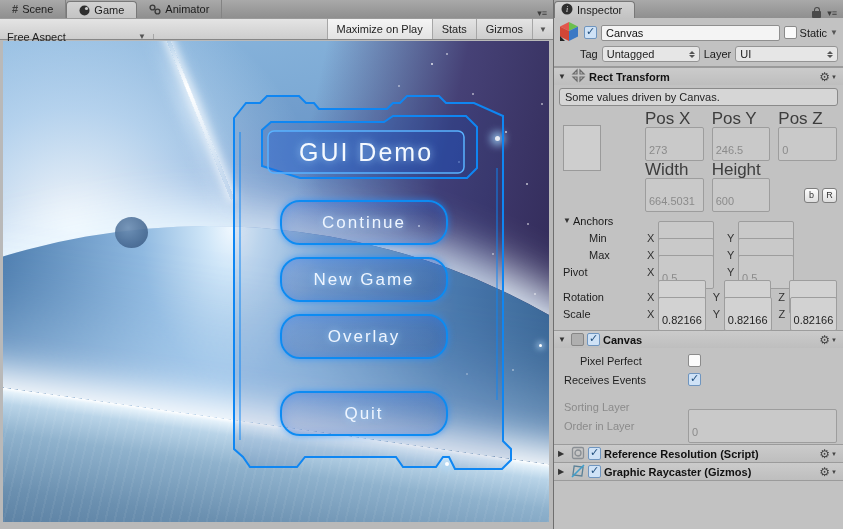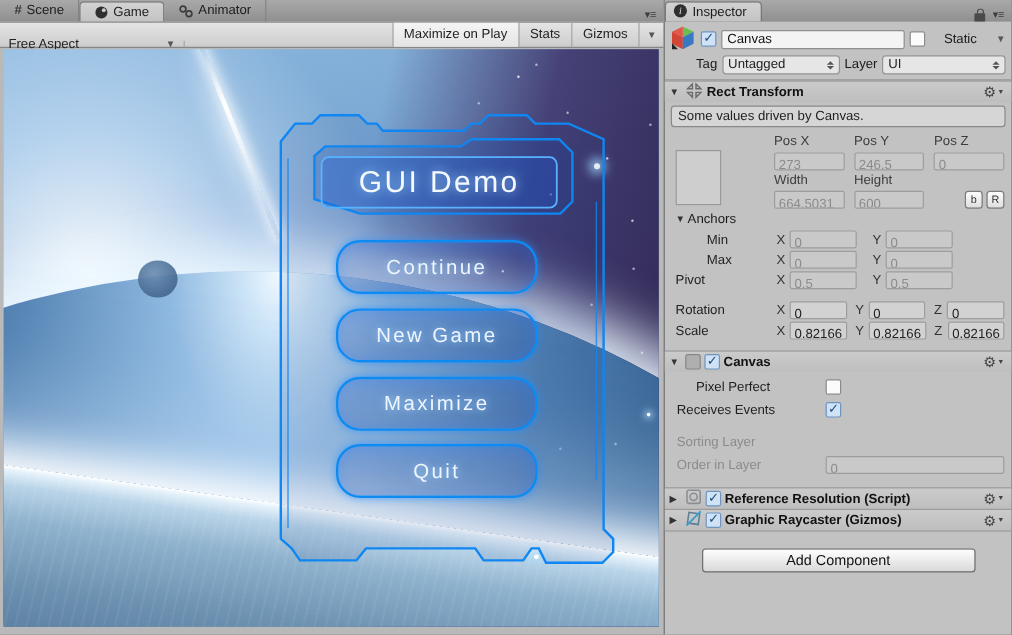--- a/index.html
+++ b/index.html
@@ -75,21 +75,21 @@
   .itabs{height:18px;background:linear-gradient(#a9a9a9,#8f8f8f);display:flex;align-items:flex-end;}
   .itab{height:17px;display:flex;align-items:center;gap:4px;background:linear-gradient(#d2d2d2,#c3c3c3);
     border:1px solid #787878;border-bottom:none;border-radius:4px 4px 0 0;padding:0 12px 0 6px;}
   .lock{width:9px;height:7px;background:#4a4a4a;border-radius:1px;position:relative;margin-top:4px;}
   .lock::before{content:"";position:absolute;left:1.5px;top:-4px;width:4px;height:4px;border:1.5px solid #4a4a4a;border-bottom:none;border-radius:3px 3px 0 0;}
 
   .go-hdr{padding:4px 5px 4px 4px;border-bottom:1px solid #9a9a9a;}
   .go-row1{display:flex;align-items:center;gap:4px;height:21px;}
   .name-field{flex:1;height:16px;background:#f4f4f4;border:1px solid #8f8f8f;border-radius:2px;font-size:11px;
     padding:0 4px;color:#111;font-family:inherit;}
-  .static-grp{display:flex;align-items:center;gap:16px;}
+  .static-grp{display:flex;align-items:center;gap:3px;}
   .go-row2{display:flex;align-items:center;gap:4px;height:16px;margin-top:3px;padding-left:22px;}
   .cb{width:13px;height:13px;background:#fbfbfb;border:1px solid #8b8b8b;border-radius:2px;position:relative;flex:none;}
   .cb.on{background:#cfe2f6;border-color:#6f95bf;}
   .cb.on::after{content:"✓";position:absolute;left:1px;top:-2px;font-size:11px;color:#23507e;font-weight:bold;}
   .pop{display:flex;align-items:center;height:16px;background:#e6e6e6;border:1px solid #949494;border-radius:3px;
     padding:0 4px;color:#222;}
   .pop .ptxt{flex:1;overflow:hidden;white-space:nowrap;}
   .pop.dis{background:#c9c9c9;color:#8b8b8b;border-color:#a8a8a8;}
   .ud{display:inline-flex;flex-direction:column;gap:1px;margin-left:4px;}
   .ud i{width:0;height:0;border-left:3px solid transparent;border-right:3px solid transparent;}
@@ -100,22 +100,22 @@
     padding:0 6px 0 4px;font-weight:bold;color:#111;gap:3px;}
   .fold{width:10px;font-size:8px;color:#333;flex:none;}
   .gear{margin-left:auto;color:#444;font-size:12px;line-height:10px;display:flex;align-items:center;gap:1px;}
   .gear small{font-size:6px;color:#444;}
   .helpbox{margin:3px 5px 4px;background:#d6d6d6;border:1px solid #8a8a8a;border-radius:3px;
     color:#222;padding:1px 5px;min-height:15px;line-height:14px;}
 
   .rt-top{display:flex;padding:2px 6px 0 9px;}
   .pv{width:38px;height:46px;background:#cecece;border:1px solid #9a9a9a;margin-top:13px;flex:none;}
   .pos-grid{flex:1;margin-left:44px;display:grid;grid-template-columns:1fr 1fr 1fr;column-gap:8px;row-gap:2px;}
-  .flabel{font-size:11px;color:#3d3d3d;height:13px;line-height:13px;}
-  .fld{height:15px;line-height:13px;background:#d2d2d2;border:1px solid #9d9d9d;border-radius:2px;padding:4px 3px;
+  .flabel{font-size:17px;color:#3d3d3d;height:13px;line-height:13px;}
+  .fld{height:15px;line-height:13px;background:#d2d2d2;border:1px solid #9d9d9d;border-radius:2px;padding:16px 3px;
     font-size:11px;color:#222;overflow:hidden;white-space:nowrap;}
   .fld.dis{color:#8b8b8b;background:#c9c9c9;}
   .bR{display:flex;gap:3px;align-items:center;justify-content:flex-end;}
   .sq{width:15px;height:15px;border:1px solid #7d7d7d;border-radius:3px;background:linear-gradient(#fdfdfd,#dedede);
     font-size:9px;text-align:center;line-height:13px;color:#333;}
 
   .row{display:flex;align-items:center;height:17px;padding:0 6px 0 9px;}
   .lbl{width:84px;color:#1f1f1f;flex:none;display:flex;align-items:center;gap:3px;}
   .lbl.ind{padding-left:26px;}
   .ax{width:11px;color:#333;flex:none;}
@@ -201,22 +201,22 @@
         <path class="frame-outer" d="M234,118 L246,103 L260,103 L267,96 L299,96 L306,103 L314,103 L319,109 L387,109 L393,103 L400,103 L407,96 L439,96 L446,103 L474,103 L503,116 L503,441 L511,449 L511,460 L502,469 L455,469 L449,457 L443,457 L436,467 L403,467 L396,457 L305,457 L297,467 L250,467 L243,457 L234,449 Z"></path>
         <path class="frame-accent" d="M240,132 L240,440"></path>
         <path class="frame-accent" d="M497,168 L497,400"></path>
         <path class="title-plate" d="M262,166 L262,130 L271,122 L384,122 L393,116 L466,116 L477,127 L477,168 L467,178 L300,178 Z"></path>
         <rect class="title-inner" x="268" y="131" width="196" height="42" rx="6"></rect>
       </svg>
 
       <div class="menu-title">GUI Demo</div>
       <div class="menu-btn" style="top:159px">Continue</div>
       <div class="menu-btn" style="top:216px">New Game</div>
-      <div class="menu-btn" style="top:273px">Maximize</div>
-      <div class="menu-btn" style="top:329px">Quit</div>
+      <div class="menu-btn" style="top:273px">Overlay</div>
+      <div class="menu-btn" style="top:350px">Quit</div>
     </div>
   </div>
 
   <div class="inspector">
     <div class="itabs">
       <div class="itab">
         <span>
           <svg width="12" height="12">
               <circle cx="6" cy="6" r="5.5" fill="#2f2f2f"></circle>
               <text x="6" y="9" font-size="8" fill="#eee" text-anchor="middle" font-family="Liberation Serif,serif" font-style="italic">i</text>
@@ -424,17 +424,14 @@
             <rect x="2.5" y="2.5" width="9" height="9" stroke="#5a8096" stroke-width="1.3" transform="rotate(8 7 7)"></rect>
             <line x1="1" y1="13" x2="13" y2="1" stroke="#3f9ecb" stroke-width="1.6"></line>
           </svg>
       </span>
       <span class="cb on"></span>
       <span>Graphic Raycaster (Gizmos)</span>
       <span class="gear">⚙<small>▼</small></span>
     </div>
     <div style="border-top:1px solid #9b9b9b"></div>
 
-    <div class="addwrap">
-      <div class="addbtn">Add Component</div>
-    </div>
   </div>
 </div>
 
 </body></html>

